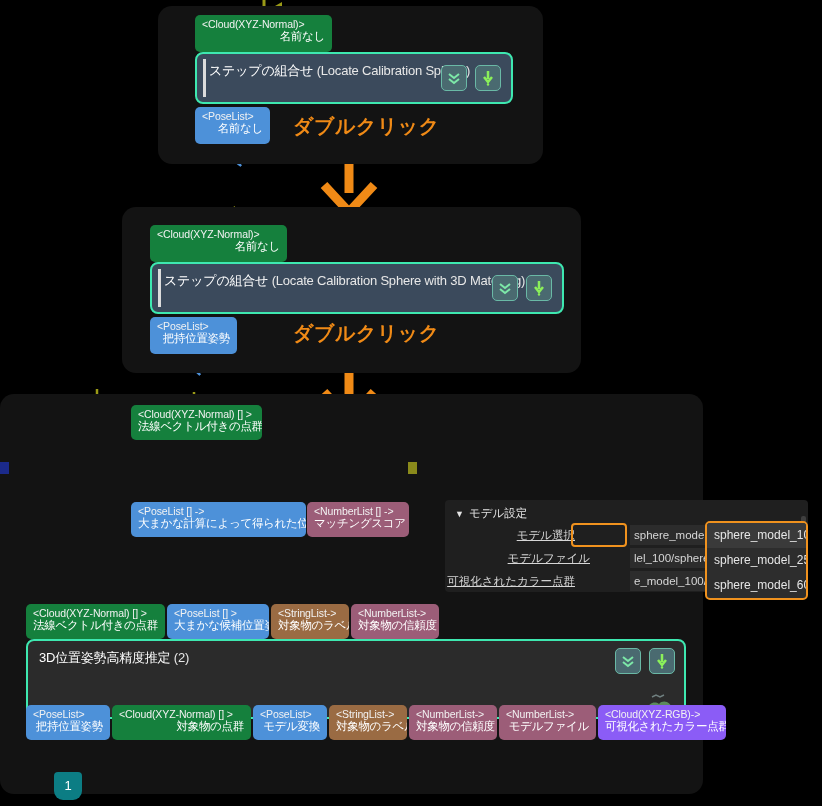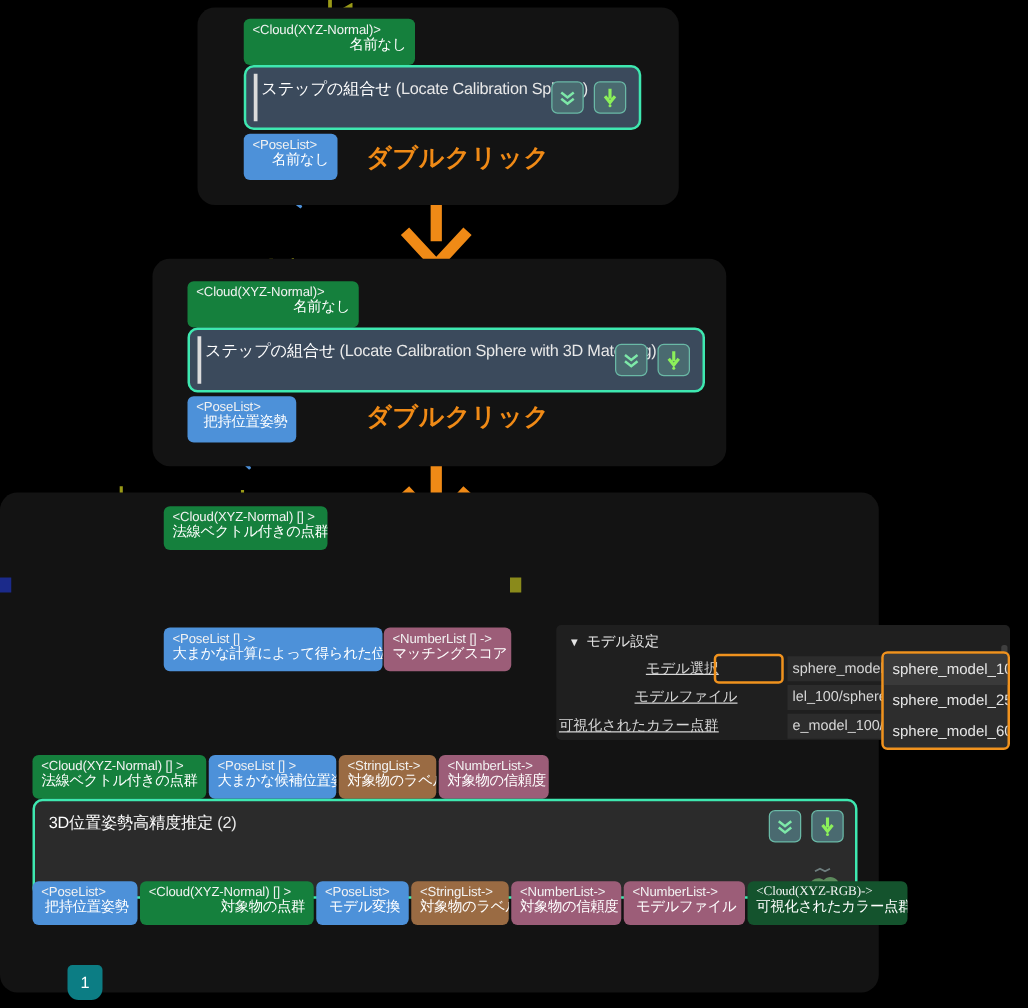--- a/index.html
+++ b/index.html
@@ -48,21 +48,21 @@
     display: block;
     font-size: 11.5px;
     color: #ffffff;
     letter-spacing: -0.3px;
     text-align: right;
   }
   .port.cloud   { background: #15803d; }
   .port.pose    { background: #4d91d9; }
   .port.string  { background: #9a6b43; }
   .port.number  { background: #9c5d78; }
-  .port.rgb     { background: #14532d; font-family: Liberation Serif, serif; }
+  .port.rgb     { background: #8b5cf6; }
 
   
   .node {
     position: absolute;
     box-sizing: border-box;
     background: #3b4a5c;
     border: 2px solid #3ee8b0;
     border-radius: 8px;
   }
   .node.dark { background: #2b2b2b; }

